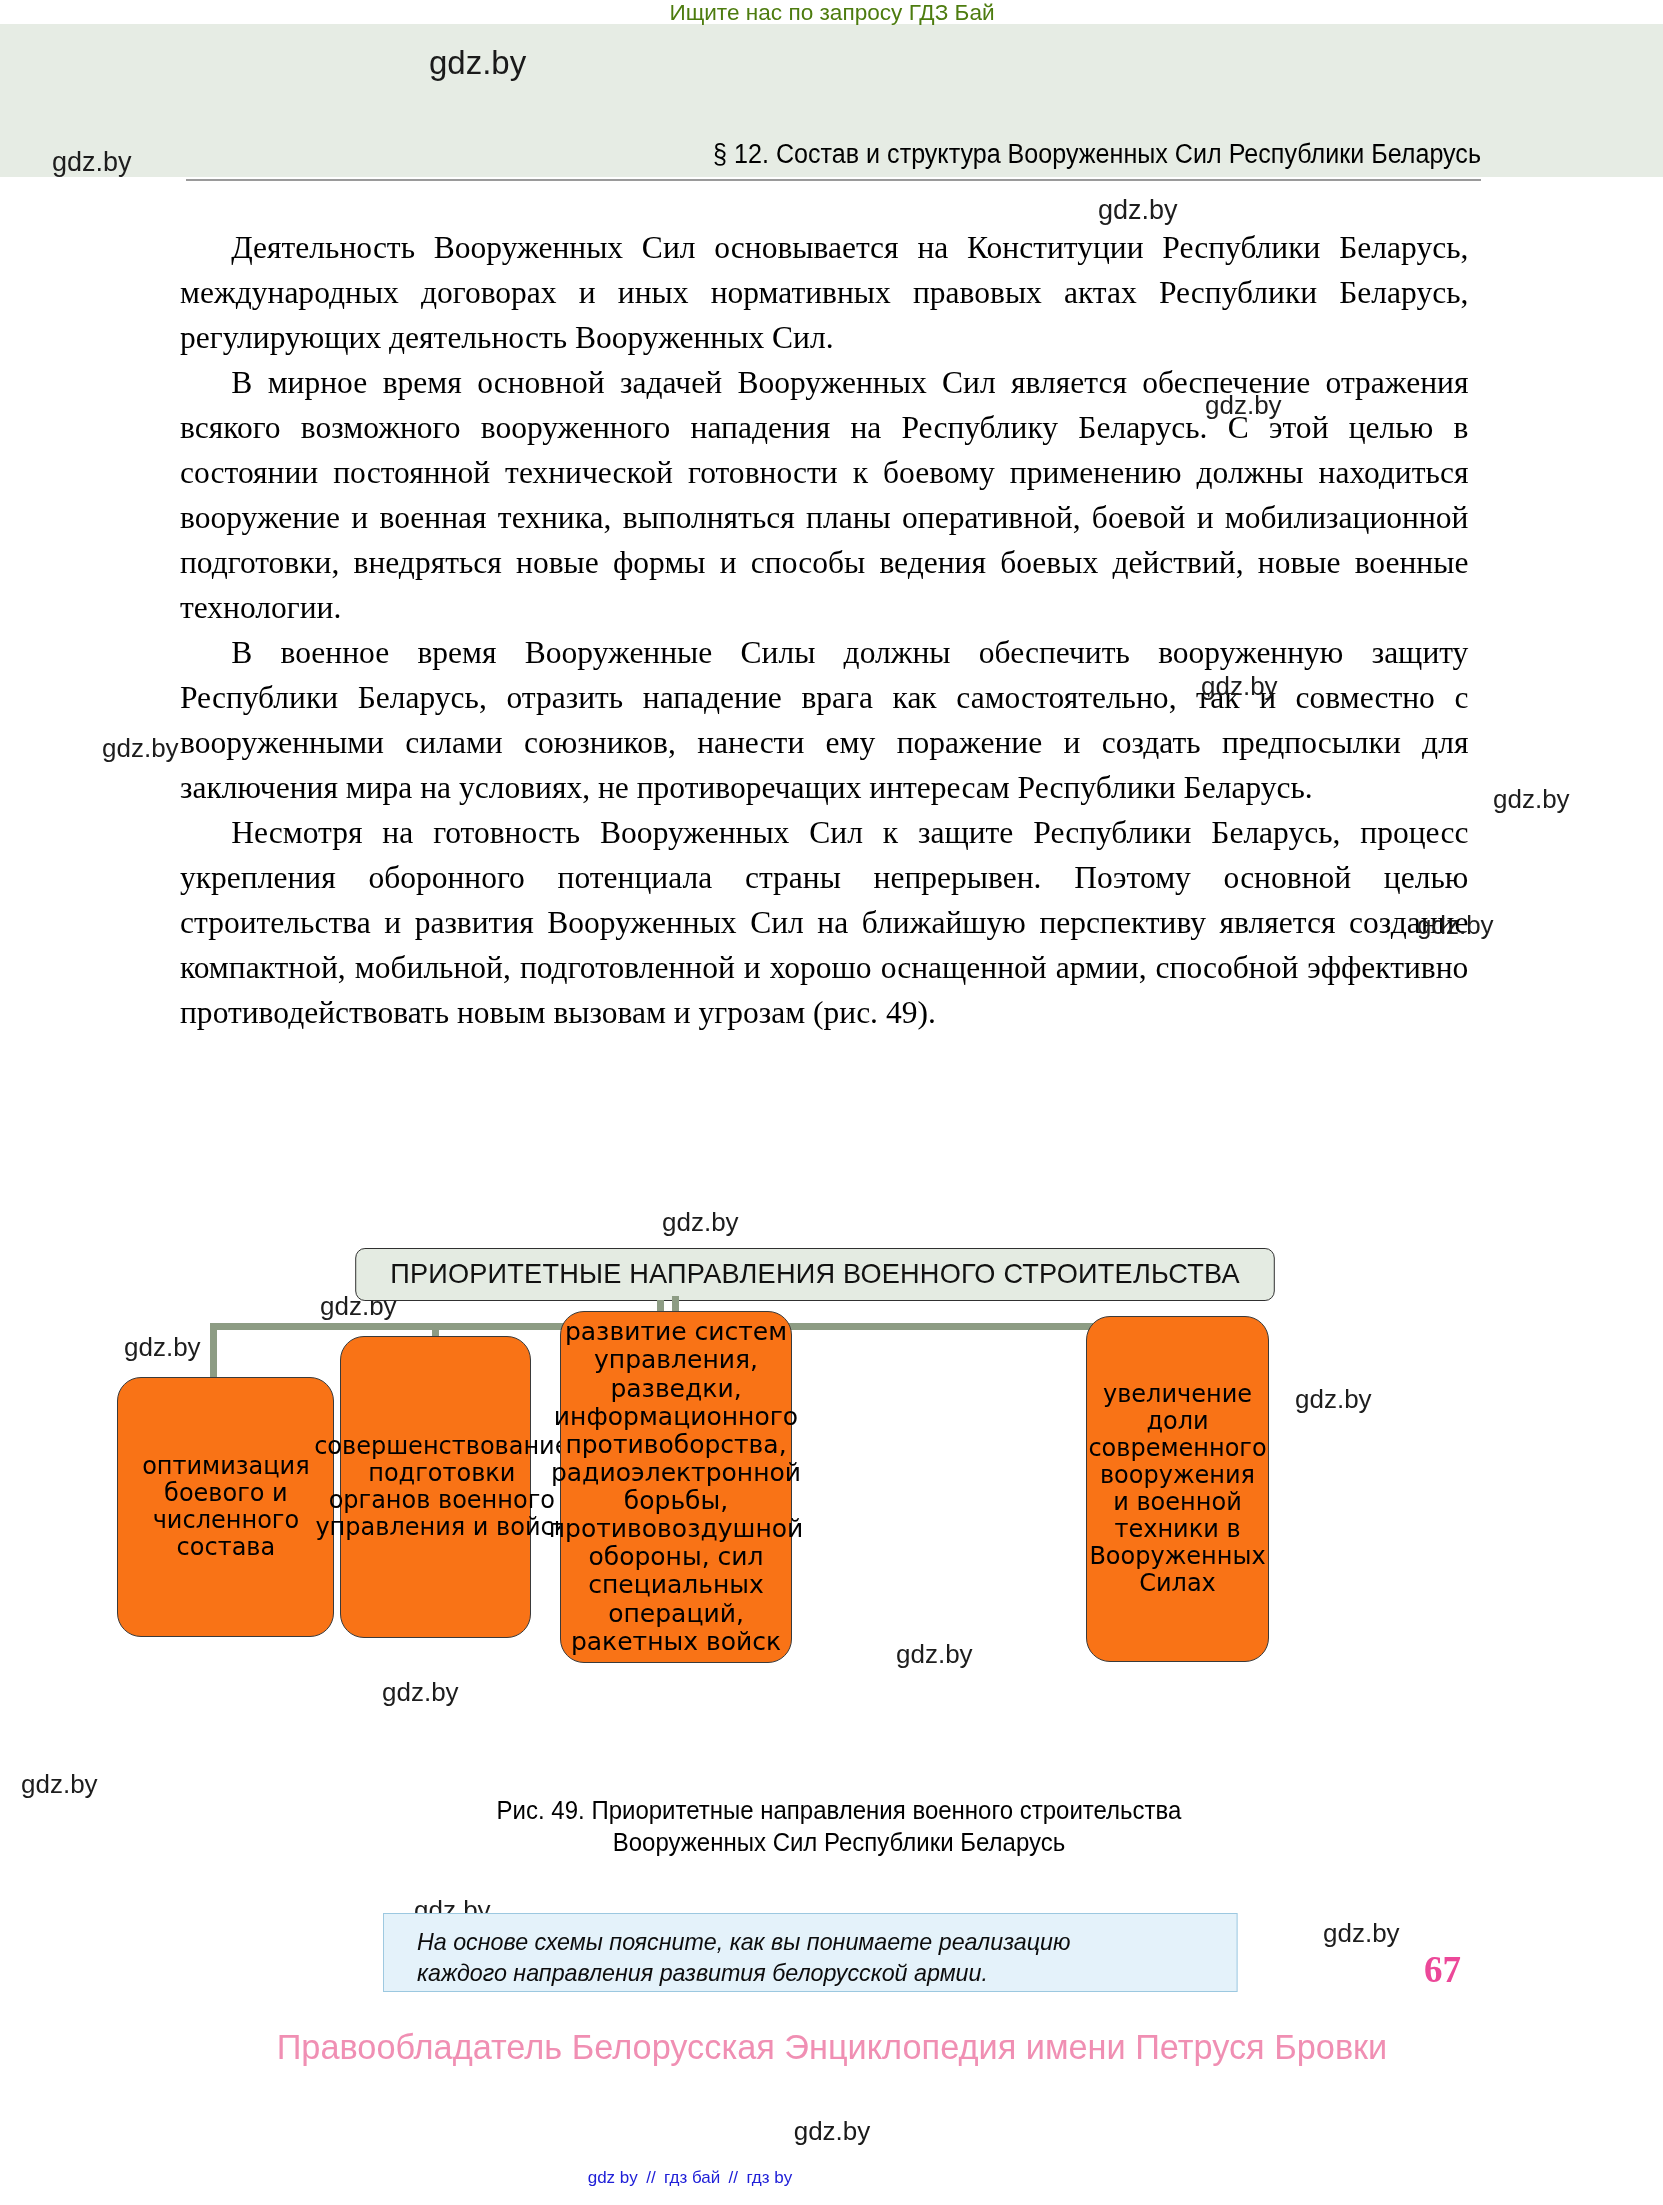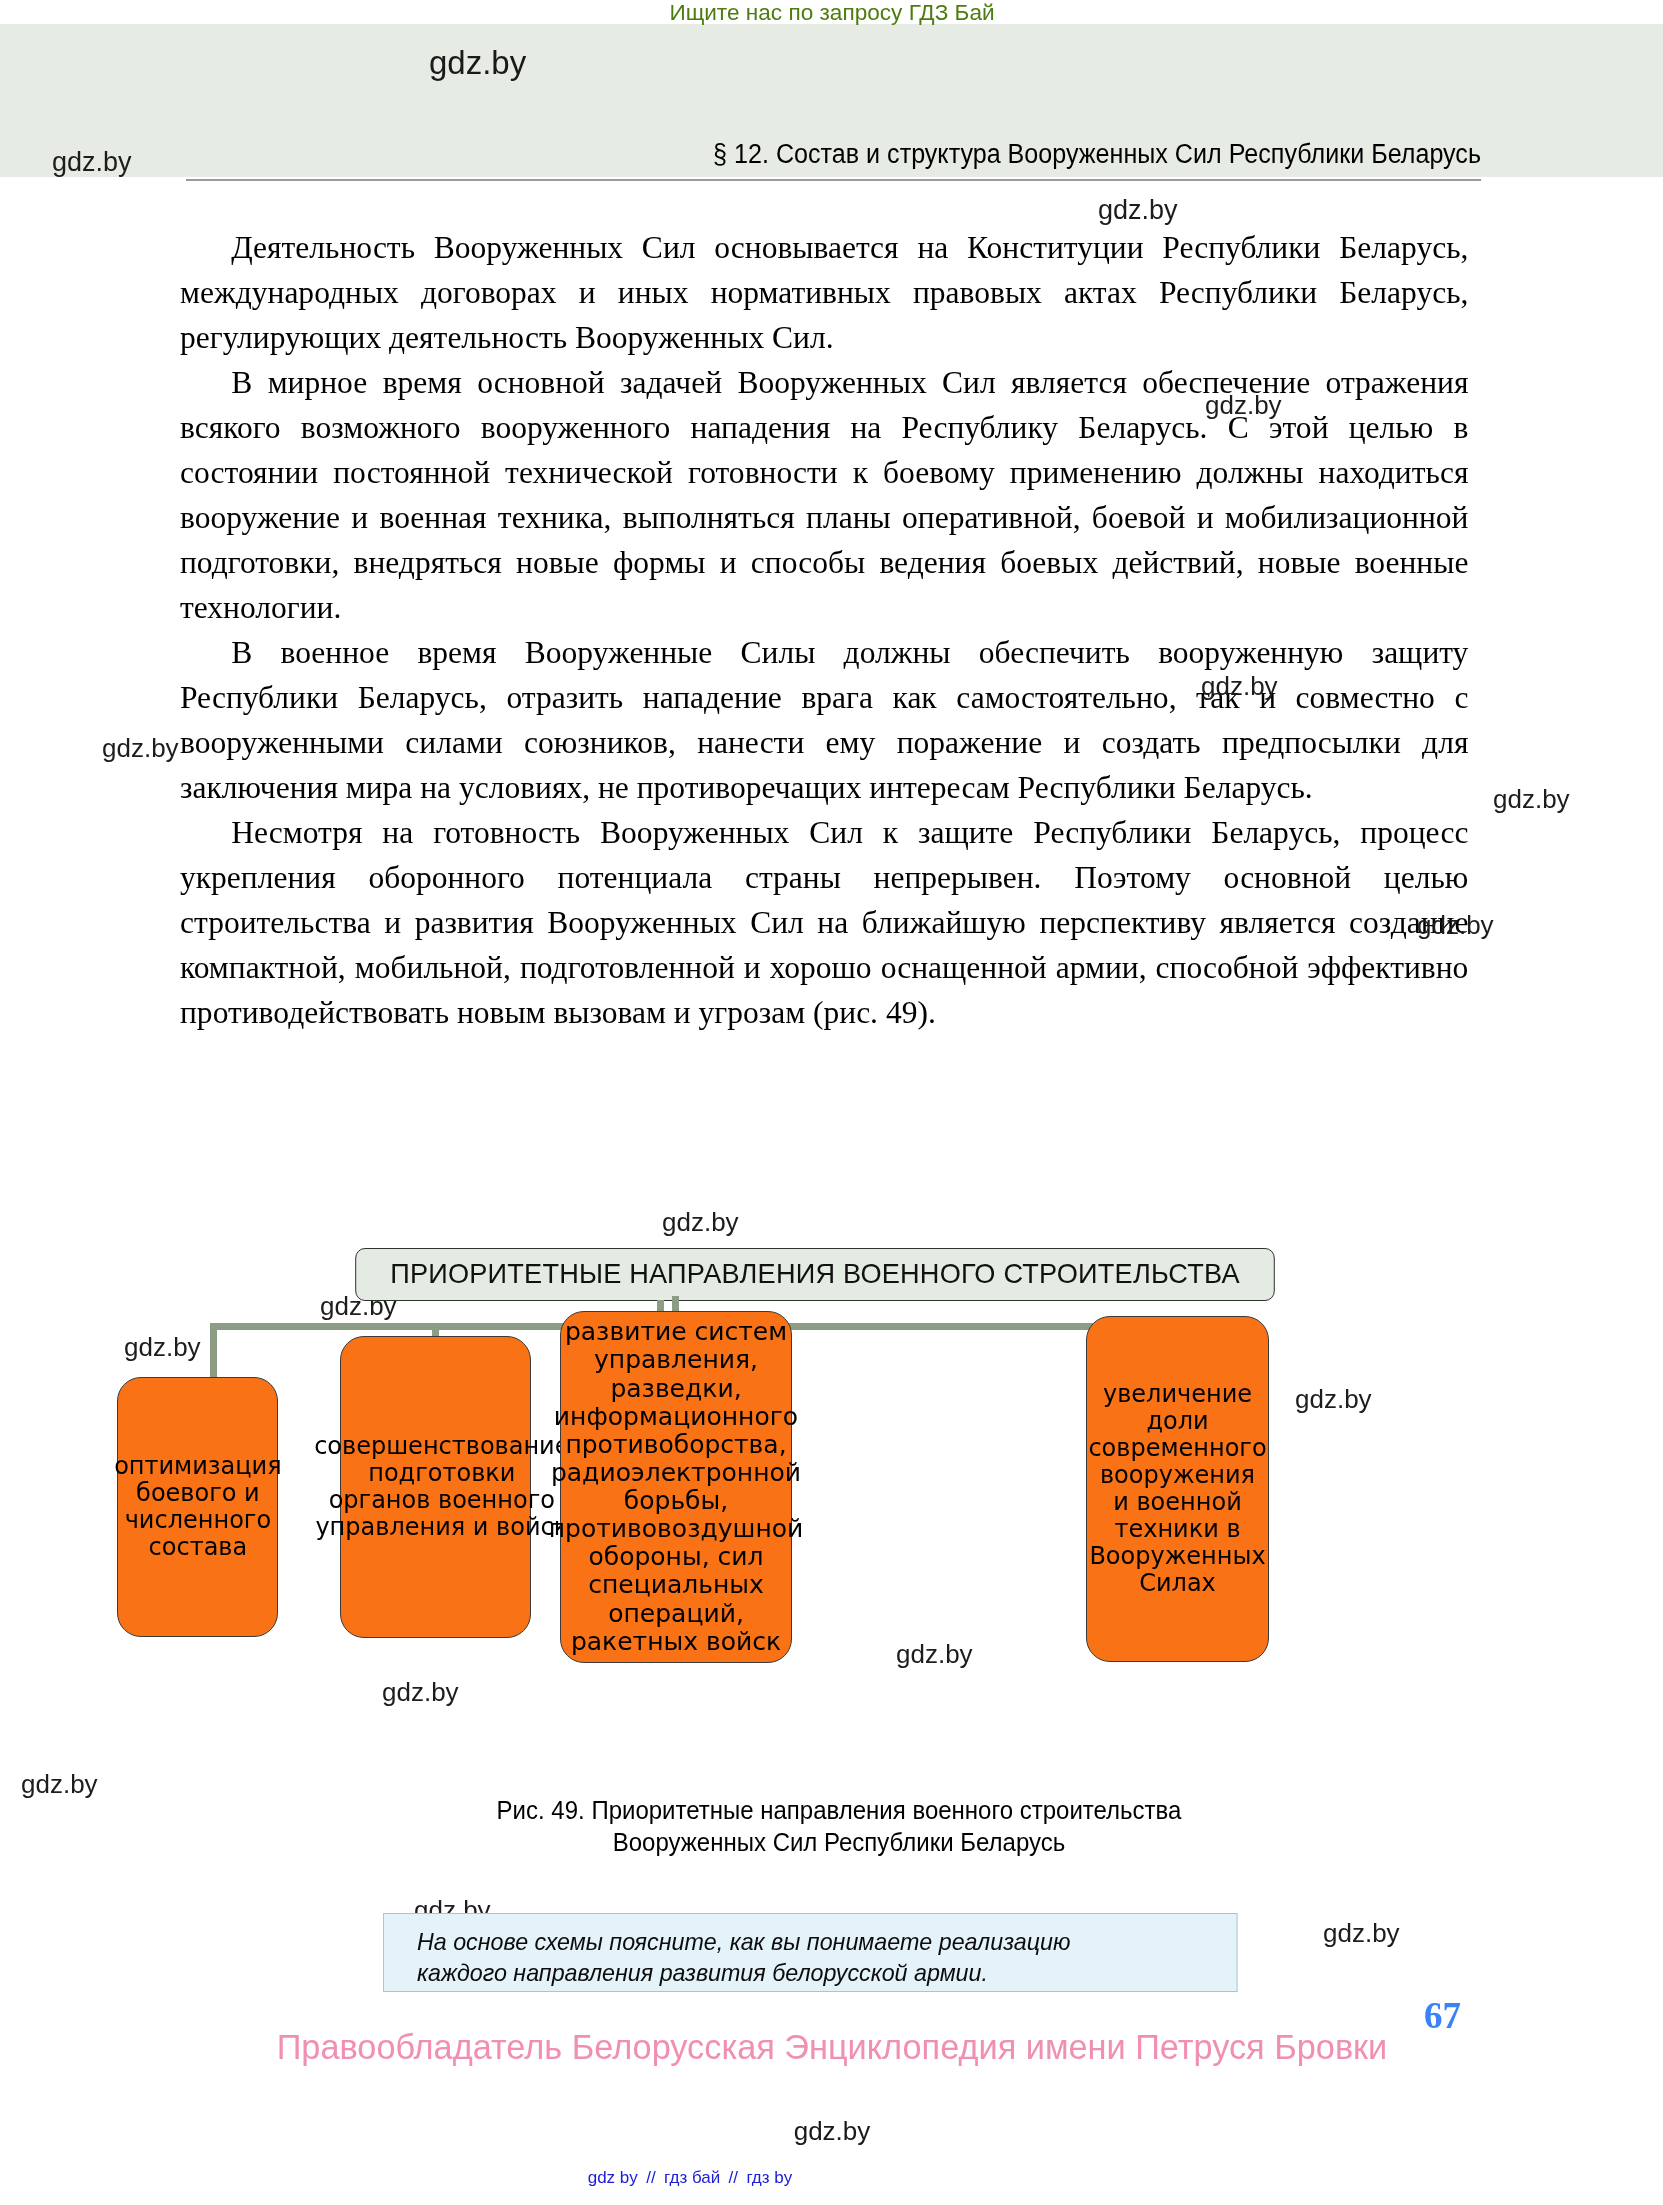--- a/index.html
+++ b/index.html
@@ -139,21 +139,21 @@
     justify-content: center;
     text-align: center;
     font-family: "DejaVu Sans", "Liberation Sans", sans-serif;
     color: #000000;
     padding: 5px 3.4px;
   }
   .node span {
     display: block;
     line-height: 1.125;
   }
-  .node.n1 { left: 8.4px;   top: 153px; width: 161px; height: 260px; font-size: 24px; }
+  .node.n1 { left: 8.4px;   top: 153px; width: 217px; height: 260px; font-size: 24px; }
   .node.n2 { left: 231px;  top: 112px; width: 191px; height: 302px; font-size: 24px; padding-left: 16px; }
   .node.n3 { left: 451px;  top: 87px; width: 232px; height: 352px; font-size: 25px; }
   .node.n4 { left: 717px;  top: 93px; width: 226px; height: 346px; font-size: 25px; }
   .node.n5 { left: 977px; top: 92px; width: 183px; height: 346px; font-size: 24px; }
 
   
   .caption {
     position: absolute;
     left: 252px;
     top: 1794px;
@@ -197,27 +197,27 @@
     font-family: "Liberation Sans Narrow", "Liberation Sans", "DejaVu Sans", sans-serif;
     font-size: 35px;
     color: #f08fb3;
     letter-spacing: 0px;
     transform: scaleX(0.98);
     transform-origin: center center;
   }
   .folio {
     position: absolute;
     left: 1392px;
-    top: 1994px;
+    top: 1948px;
     width: 101px;
     text-align: center;
     font-family: "Liberation Serif", "DejaVu Serif", serif;
     font-weight: bold;
     font-size: 37px;
-    color: #3b82f6;
+    color: #ec4899;
   }
 
   
   .footer-wm {
     position: absolute;
     left: 0;
     top: 2116px;
     width: 1664px;
     text-align: center;
     font-family: "Liberation Sans", "DejaVu Sans", sans-serif;

